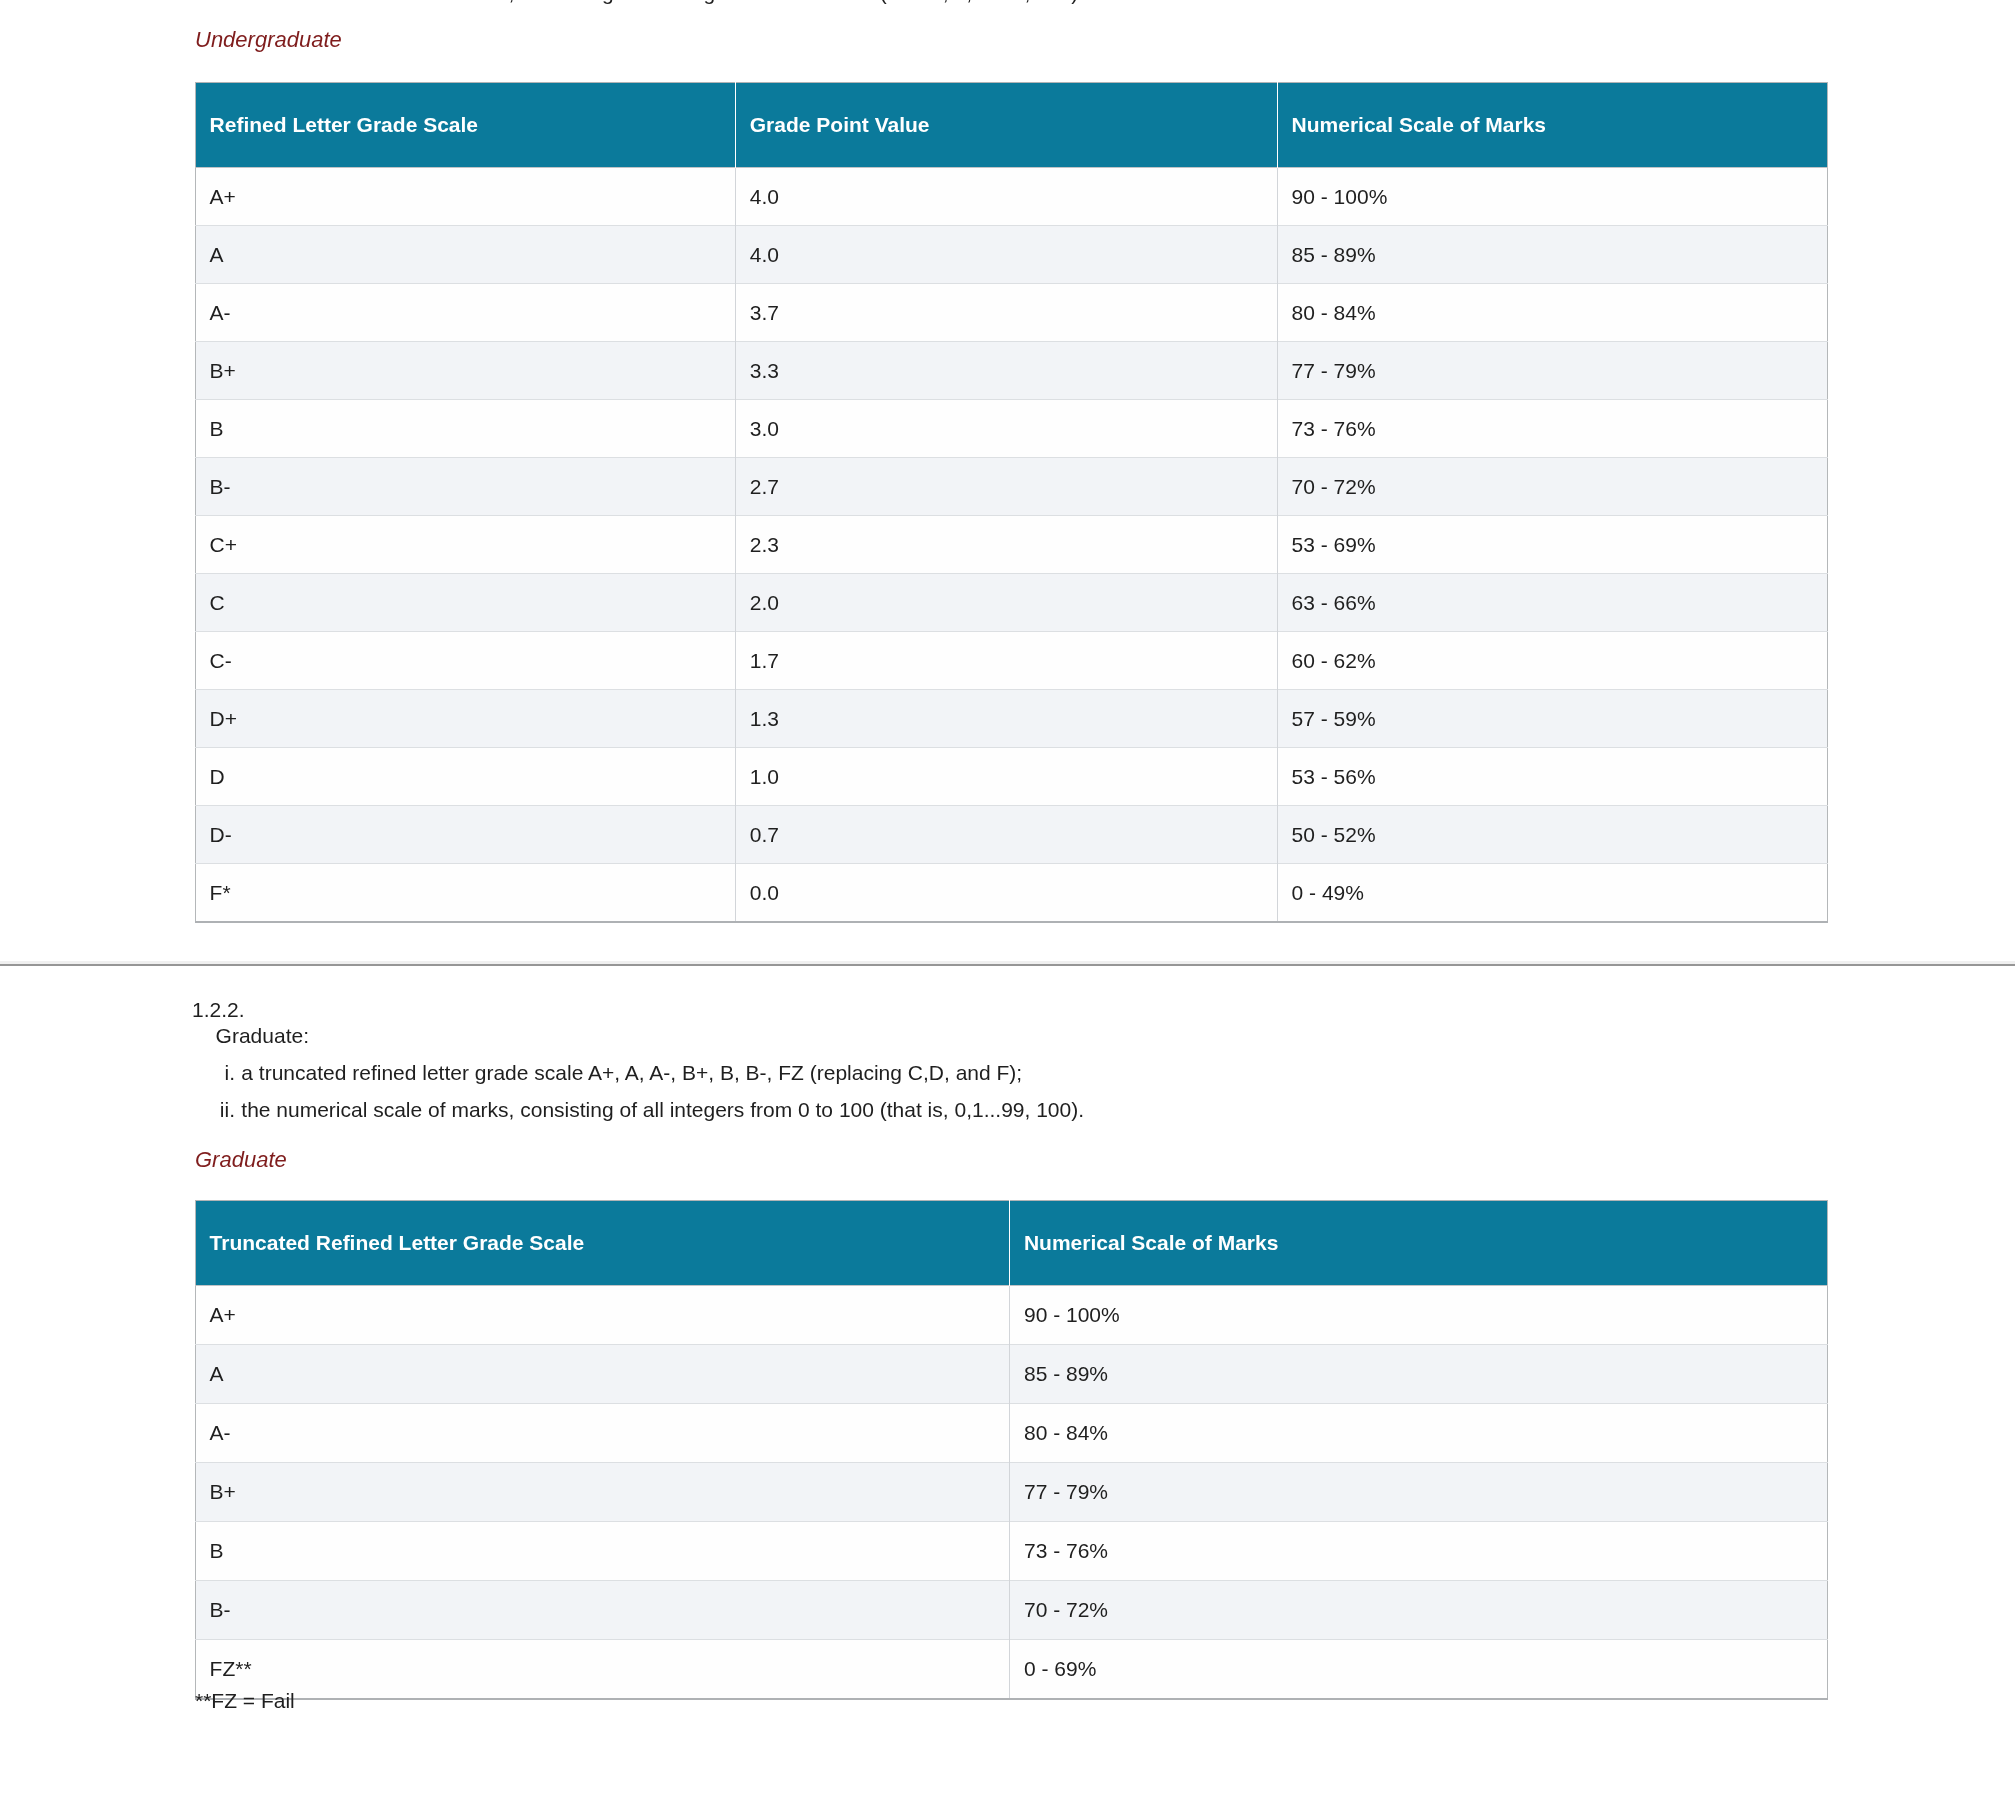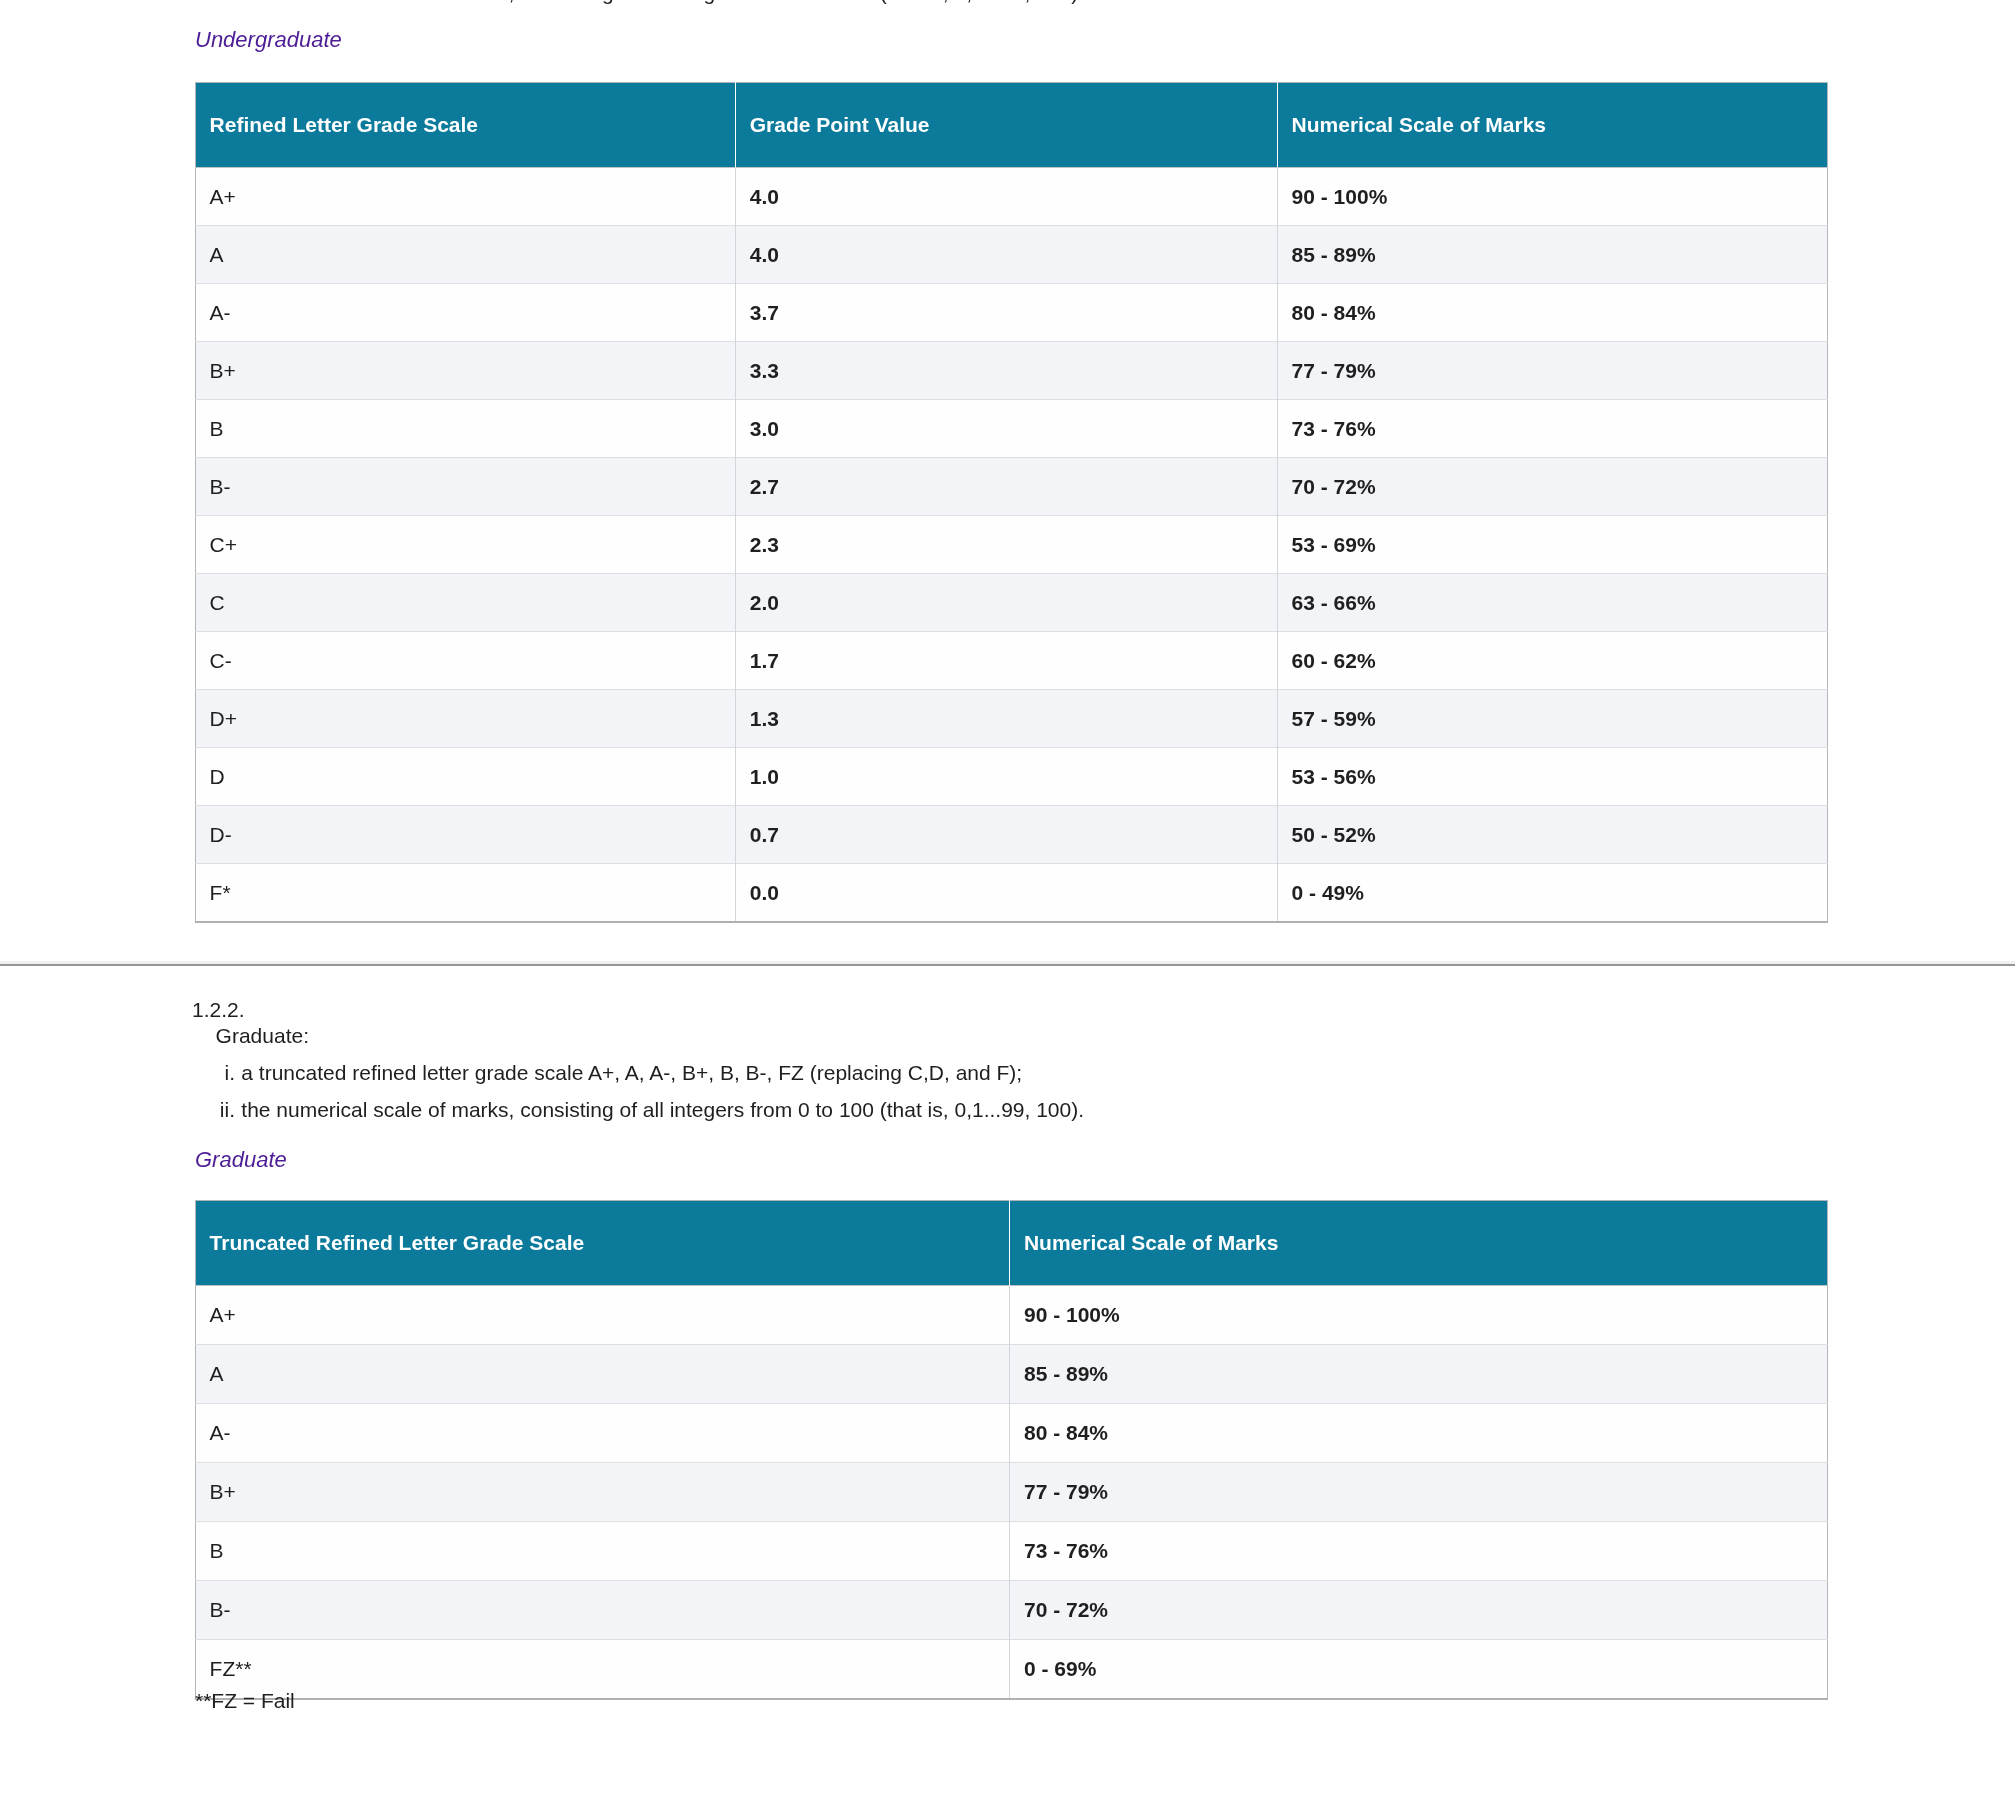--- a/index.html
+++ b/index.html
@@ -32,21 +32,21 @@
     flex: 0 0 40px;
   }
   .list-text { margin-left: 6.3px; }
 
   .caption-italic {
     position: absolute;
     left: 195px;
     font-style: italic;
     font-size: 22px;
     line-height: 25px;
-    color: #4c1d95;
+    color: #7f1d1d;
     white-space: nowrap;
   }
   #undergrad-caption { top: 27px; }
   #grad-caption { top: 1147px; }
 
   table.grade-table {
     position: absolute;
     left: 195px;
     width: 1633px;
     border-collapse: collapse;
@@ -72,21 +72,21 @@
   table.grade-table th + th { border-left: 1.6px solid #ffffff; }
   table.grade-table thead tr { border-bottom: 1.6px solid #c0c3c6; padding-left: 32px; }
 
   table.grade-table td {
     height: 57px;
     vertical-align: middle;
     padding: 0 10.5px 0 13.6px;
     background: #fefefe;
   }
   #grad-table td { height: 58px; }
-  table.grade-table td + td { border-left: 1px solid #d2d5d9; font-weight: bold; }
+  table.grade-table td + td { border-left: 1px solid #d2d5d9; }
   table.grade-table tbody tr + tr { border-top: 0.5px solid #dcdfe2; }
   table.grade-table tbody tr:nth-child(even) td { background: #f2f4f7; }
 
   .divider-band {
     position: absolute;
     left: 0;
     top: 961px;
     width: 2015px;
     height: 2.6px;
     background: #f0f0f0;

